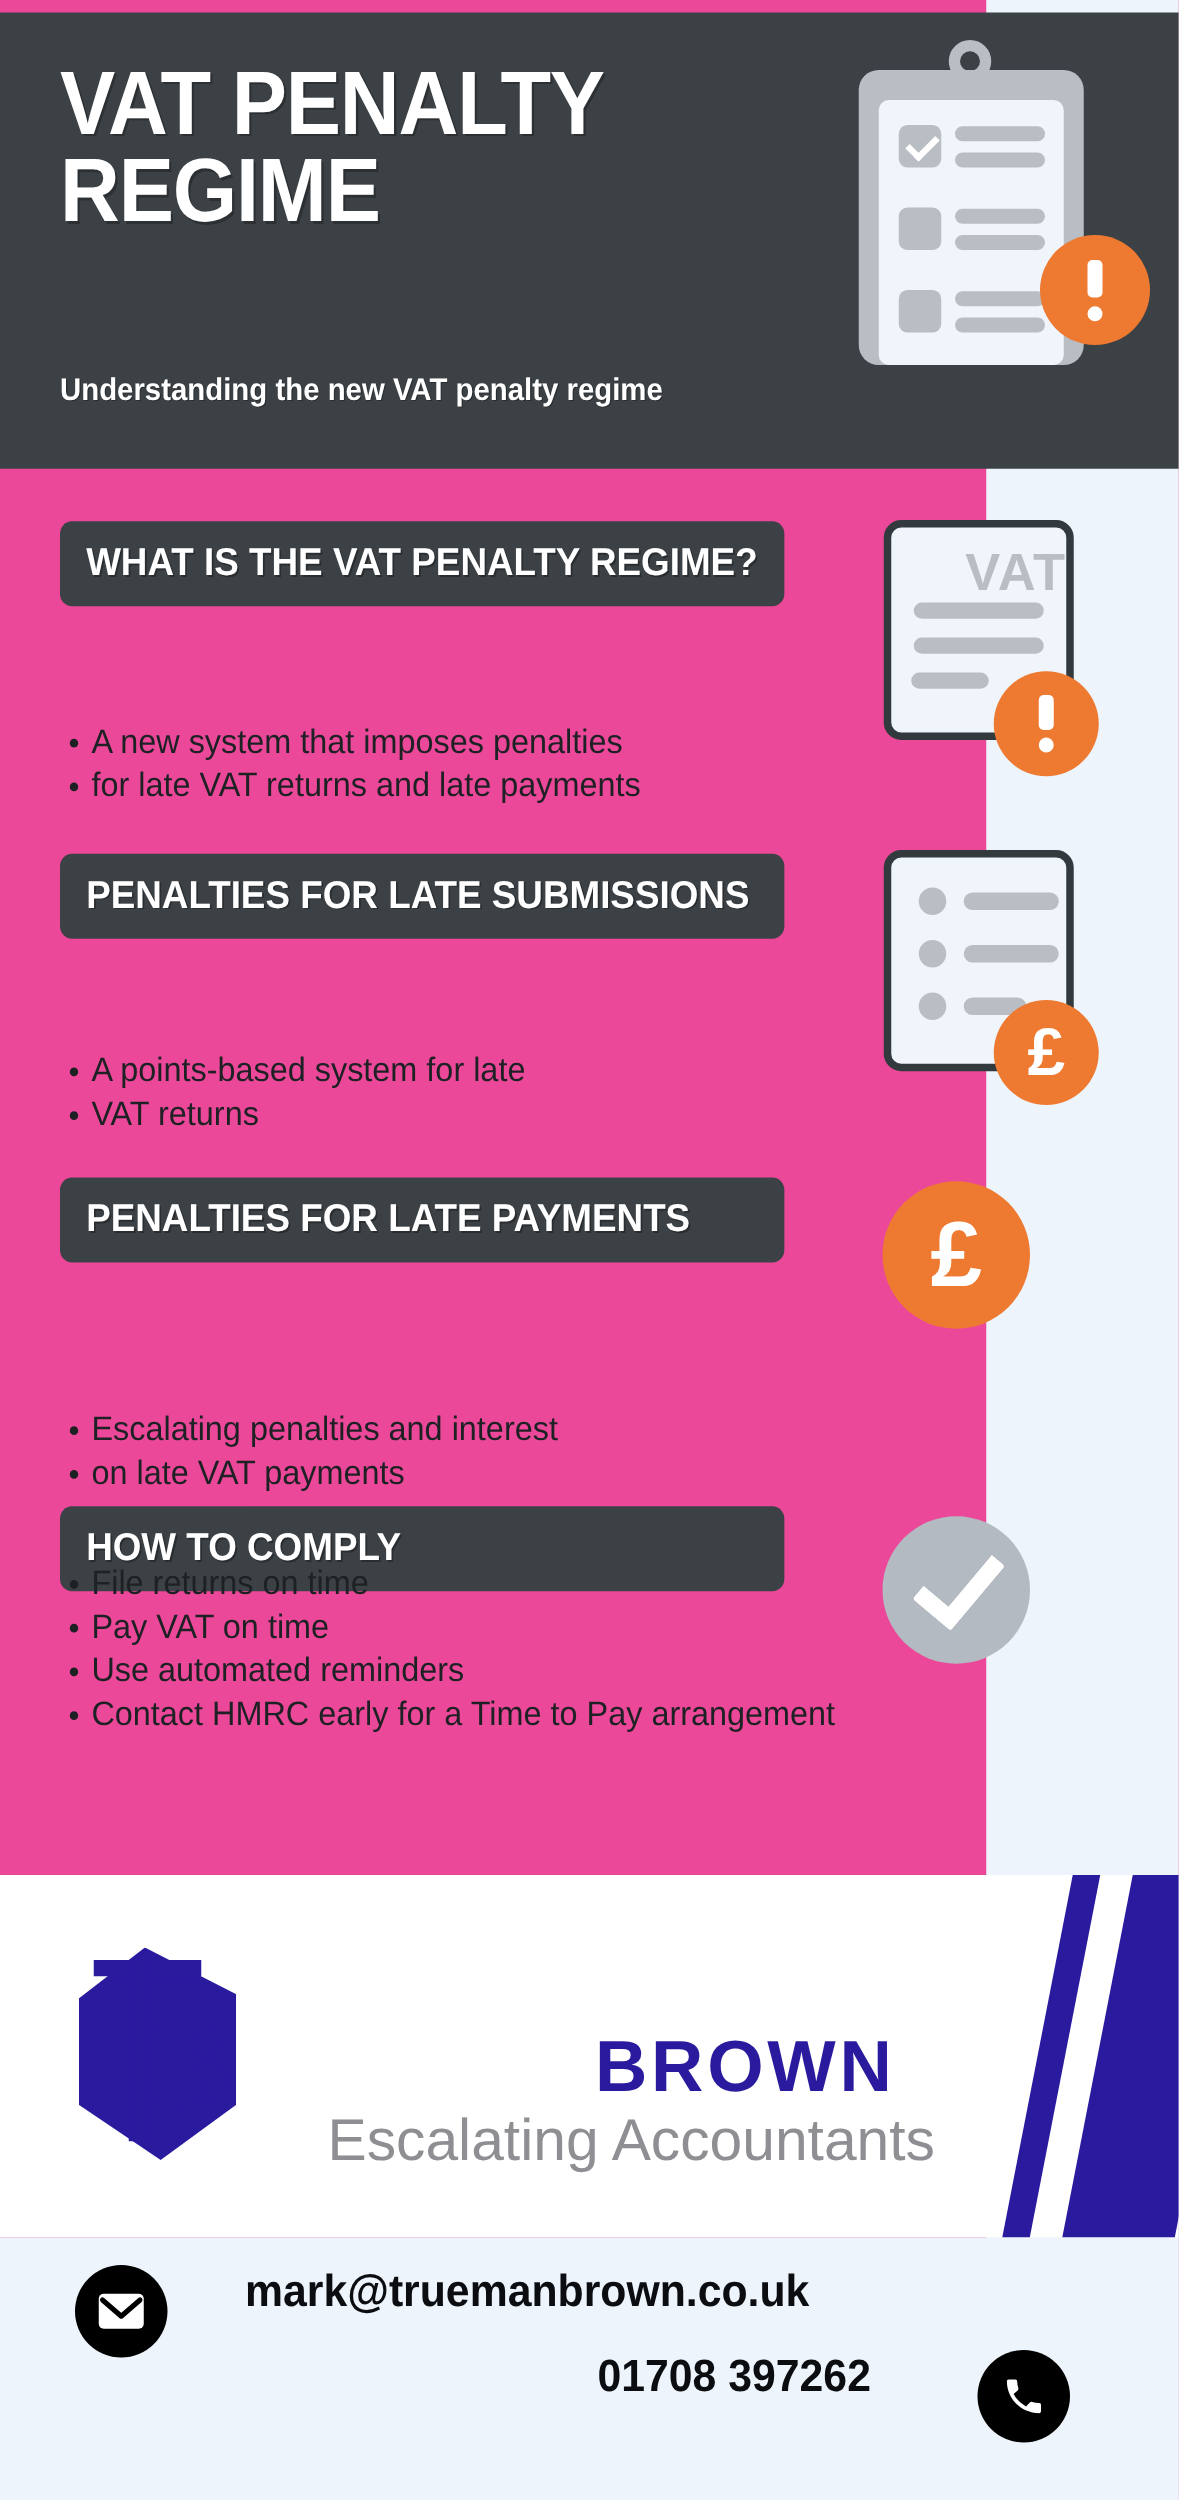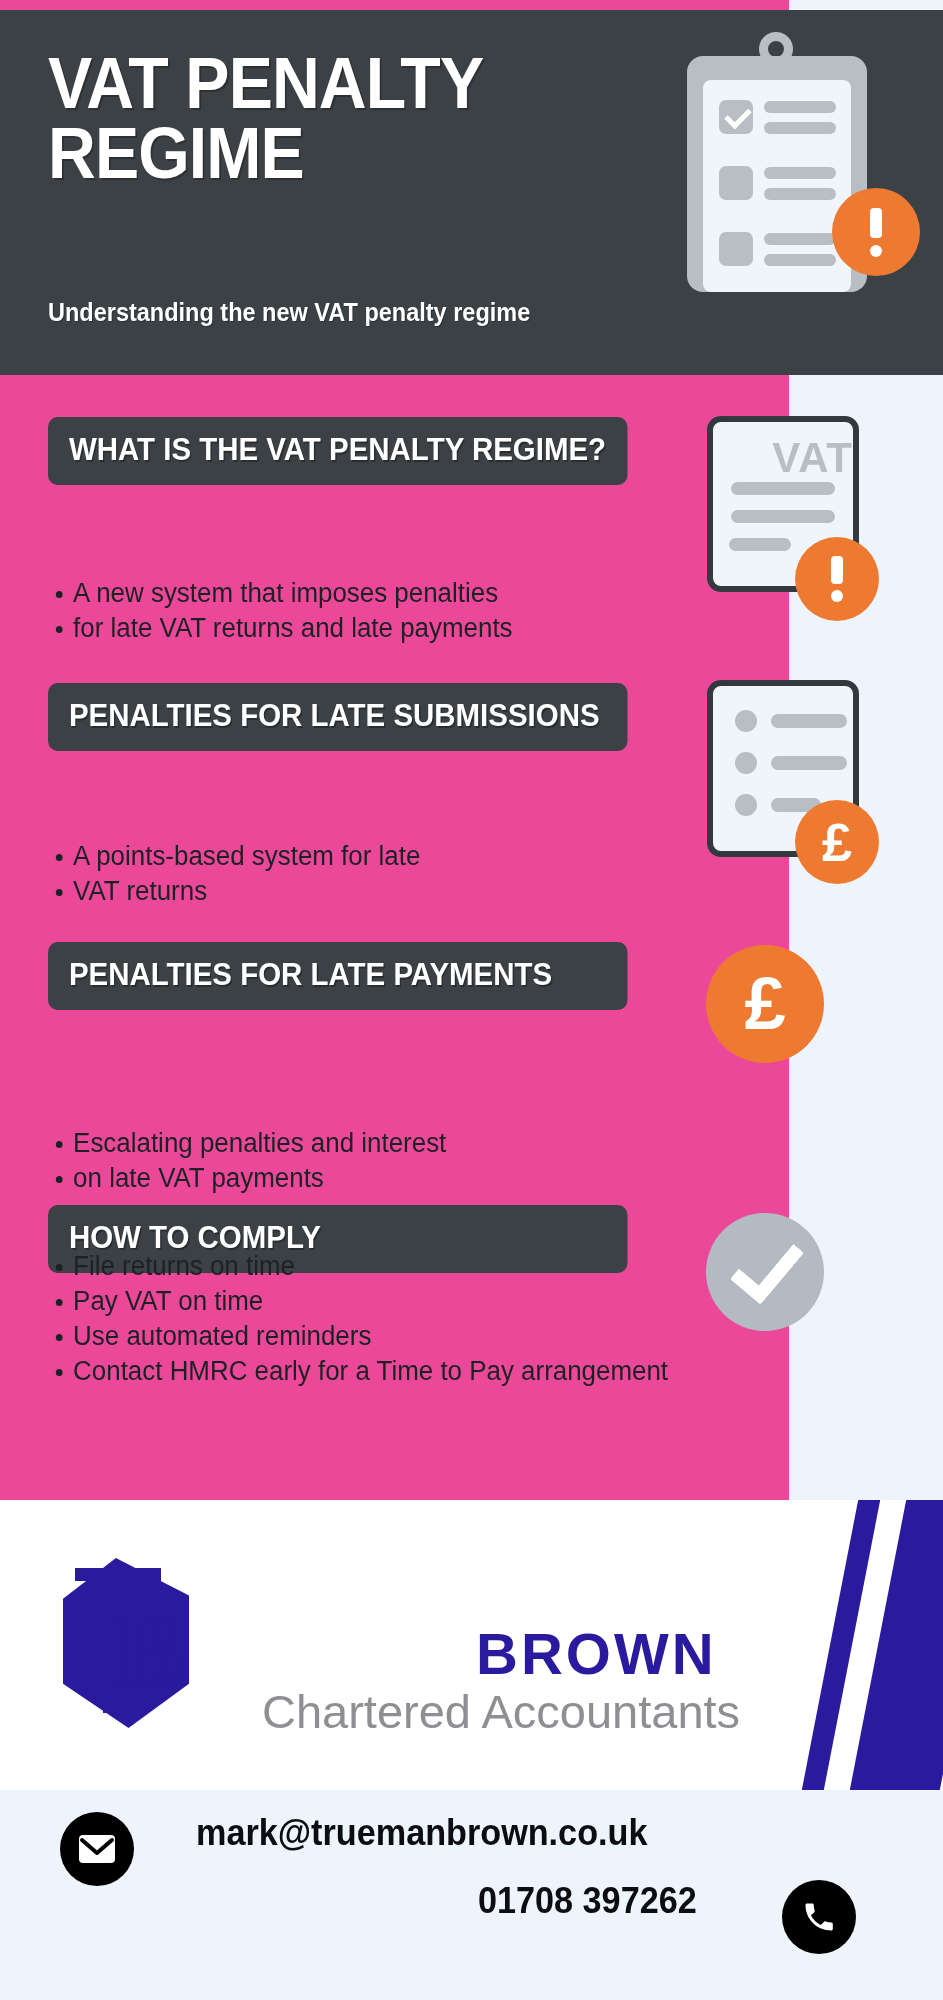--- a/index.html
+++ b/index.html
@@ -287,21 +287,21 @@
     <div class="stripe" style="left:878px;top:-20px;width:90px;height:330px;"></div>
 
     <div class="mark">
       <div class="hex"></div>
       <div class="tb-t"></div>
       <div class="tb-stem"></div>
       <div class="tb-b">B</div>
     </div>
 
     <div class="logo-brown">BROWN</div>
-    <div class="logo-ca">Chartered Accountants</div>
+    <div class="logo-ca">Escalating Accountants</div>
   </div>
 
   <div class="contact">
     <div class="cicon" style="left:60px;top:22px;">
       <svg width="38" height="30" viewBox="0 0 38 30">
         <rect x="1" y="1" width="36" height="28" rx="4" fill="#fff"></rect>
         <path d="M4 6 L19 19 L34 6" stroke="#000" stroke-width="4" fill="none" stroke-linecap="round" stroke-linejoin="round"></path>
       </svg>
     </div>
     <div class="cicon" style="left:782px;top:90px;">

